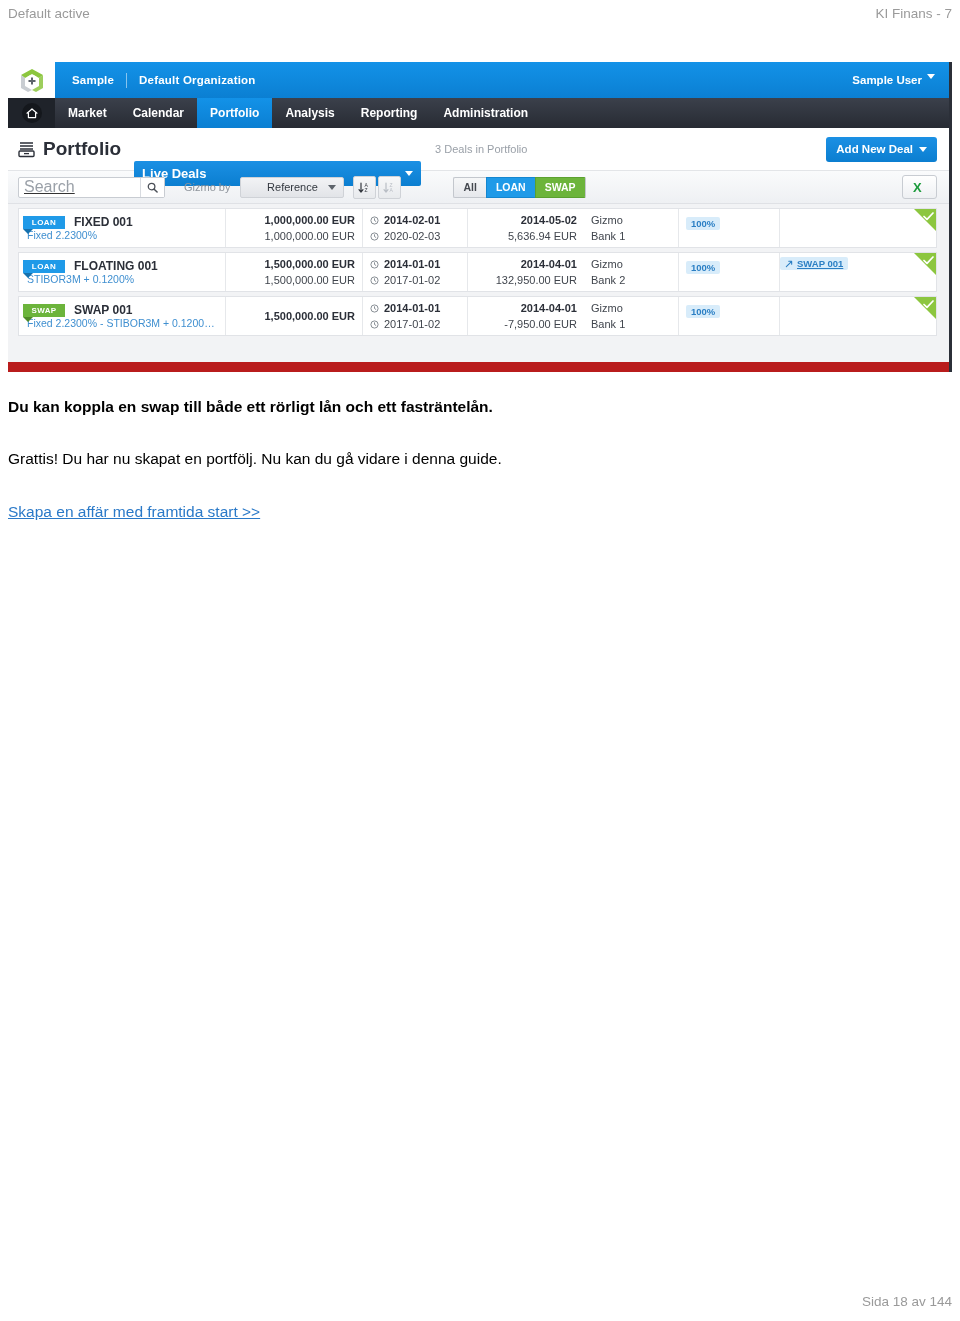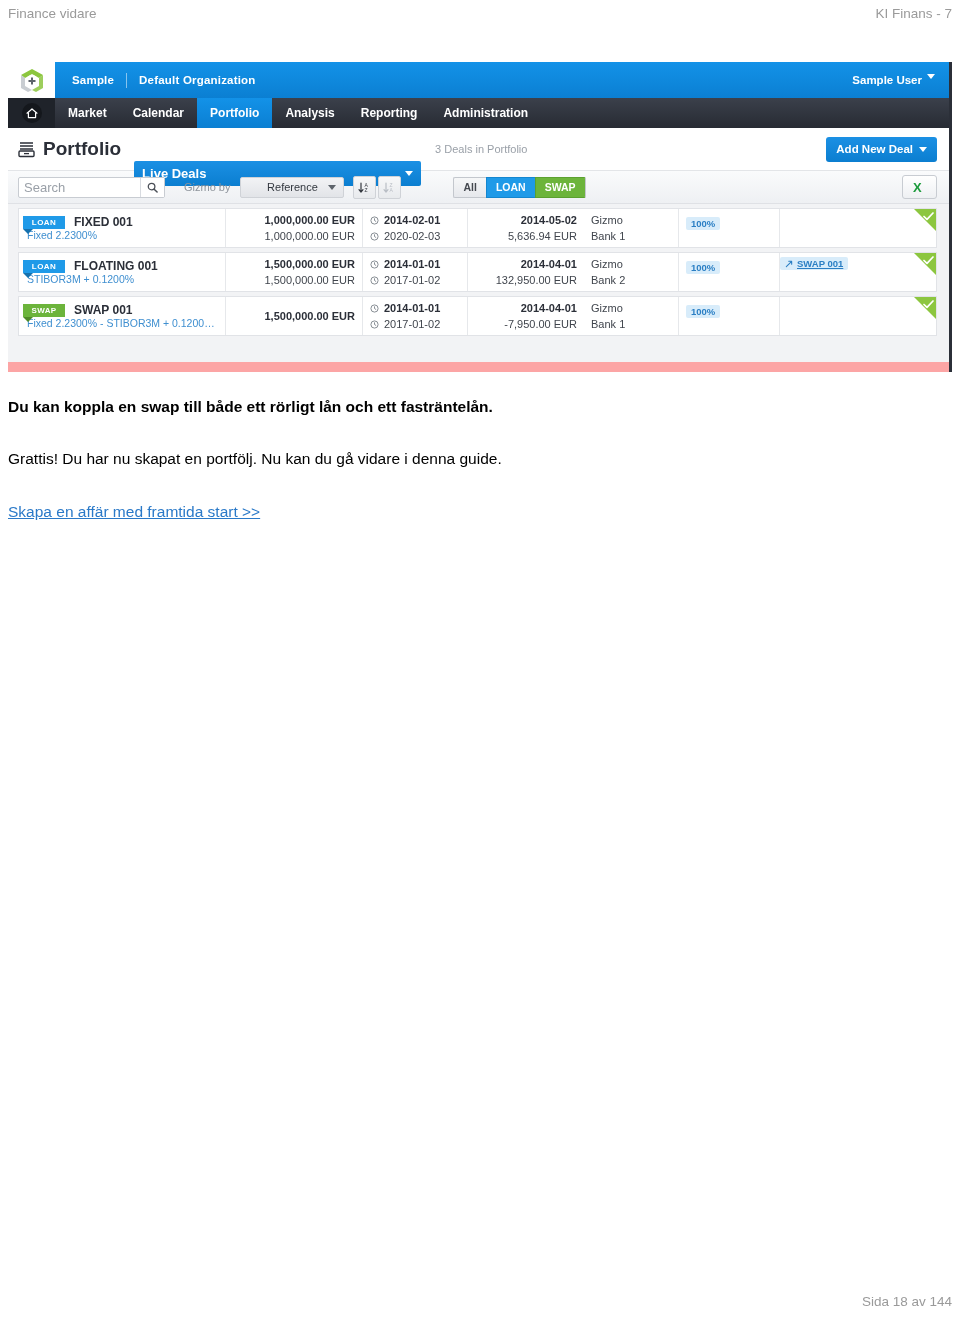--- a/index.html
+++ b/index.html
@@ -33,21 +33,21 @@
   }
   .page-header .right { color: #9a9a9a; }
 
   
   .app-shot {
     position: absolute;
     left: 8px;
     top: 62px;
     width: 944px;
     height: 310px;
-    background: #fca5a5;
+    background: #b91c1c;
     border-right: 3px solid #2b2f38;
     box-sizing: border-box;
     overflow: hidden;
   }
 
   
   .org-bar {
     position: relative;
     height: 36px;
     background: #0d86dd;
@@ -215,24 +215,25 @@
     width: 147px;
     box-sizing: border-box;
   }
   .search-input {
     border: 0;
     outline: 0;
     flex: 1;
     height: 19px;
     padding: 0 5px;
     font-family: "Liberation Sans", sans-serif;
-    font-size: 13px;
+    font-size: 16px;
     color: #333;
     background: transparent;
     min-width: 0;
+    text-decoration: underline;
   }
   .search-input::placeholder { color: #9aa0a8; }
   .search-btn {
     width: 23px;
     height: 19px;
     border-left: 1px solid #d8dbe0;
     display: flex;
     align-items: center;
     justify-content: center;
     background: #ffffff;
@@ -521,21 +522,21 @@
     box-sizing: border-box;
     text-align: right;
     font-size: 13.5px;
     color: #9a9a9a;
   }
 </style>
 </head>
 <body>
 
 <div class="page-header">
-  <span class="left">Finance vidare</span>
+  <span class="left">Default active</span>
   <span class="right">KI Finans - 7</span>
 </div>
 
 <div class="app-shot">
 
   <div class="org-bar">
     <div class="logo-slot">
       <svg class="logo-mark" width="26" height="24" viewBox="0 0 26 24">
         <path d="M13 1 L24 7 L20 10 L13 6 L6 10 L2 7 Z" fill="#8cc63f"></path>
         <path d="M2 7 L6 10 L6 18 L13 22 L9 24 L2 20 Z" fill="#c9cdd2"></path>

